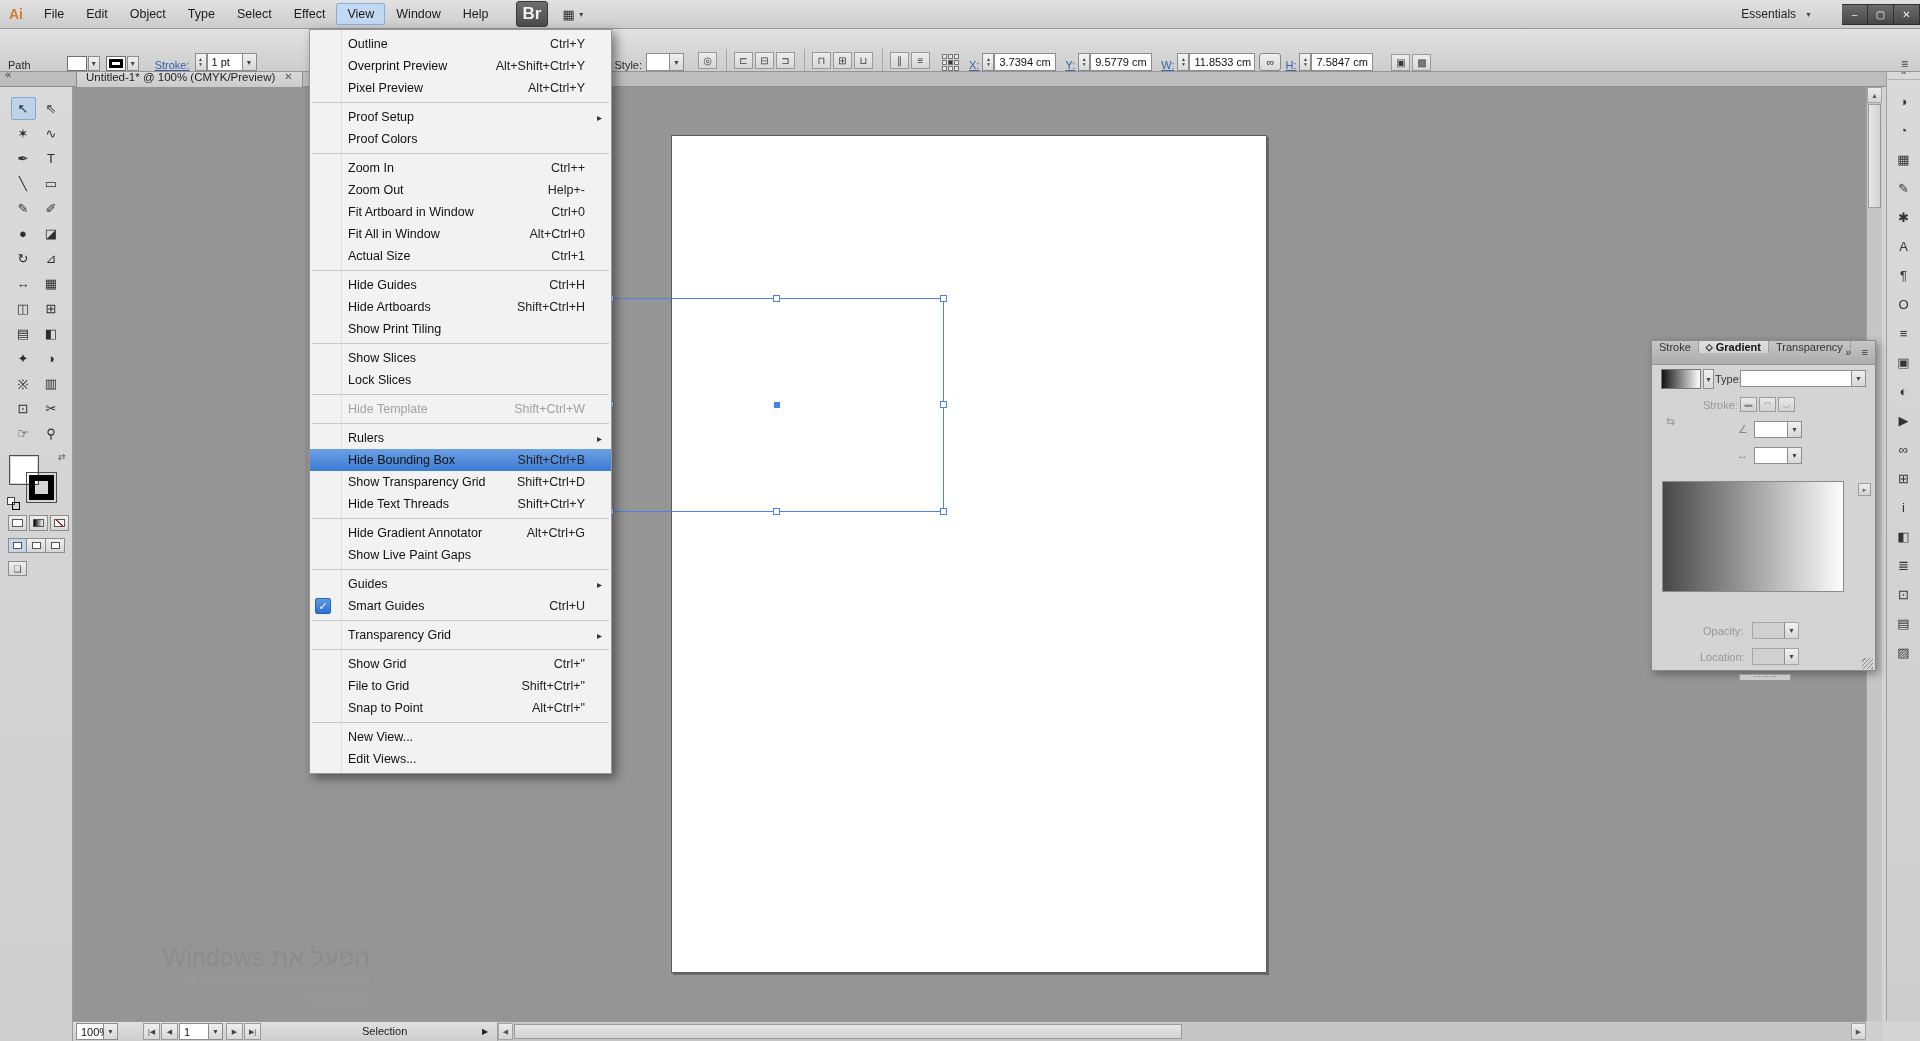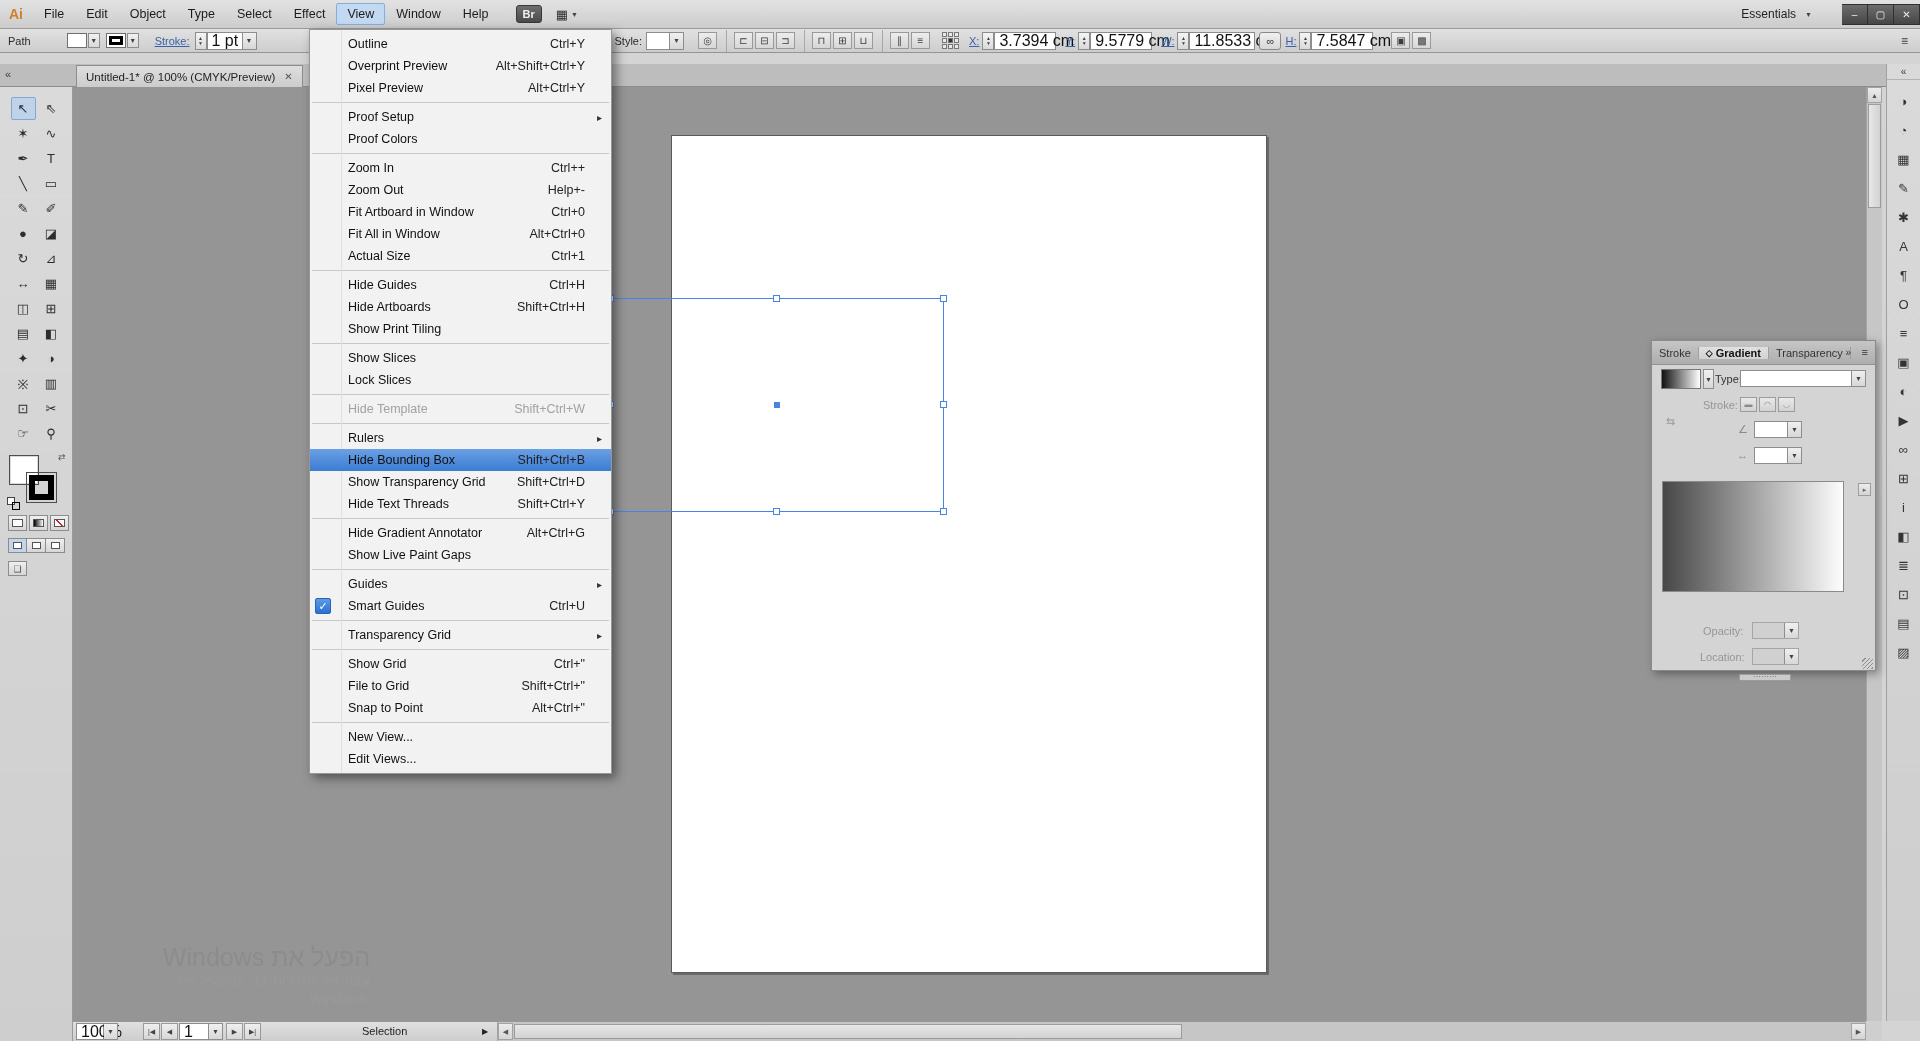--- a/index.html
+++ b/index.html
@@ -7,45 +7,45 @@
 #app{position:relative;width:1920px;height:1041px;background:#d4d4d4;overflow:hidden;
      font-family:Liberation Sans, sans-serif;font-size:12px;color:#1e1e1e}
 
 
 .menubar{position:absolute;left:0;top:0;width:1920px;height:29px;display:flex;align-items:center;
          background:linear-gradient(#e2e2e2,#cccccc);border-bottom:1px solid #9b9b9b;z-index:20}
 .ailogo{color:#d0802c;font-weight:bold;font-size:14px;margin:0 10px 0 9px}
 #menubar-items{display:flex;align-items:flex-start}
 .mitem{padding:3px 10px;font-size:12.5px;color:#1b1b1b;border:1px solid transparent;border-radius:2px}
 .mactive{background:#c3d9f1;border-color:#84aede}
-.brbtn{margin-left:16px;background:linear-gradient(#6e6e6e,#4b4b4b);color:#f0f0f0;font-size:11px;font-weight:bold;
+.brbtn{margin-left:16px;background:linear-gradient(#6e6e6e,#4b4b4b);color:#f0f0f0;font-size:17px;font-weight:bold;
        padding:2px 6px;border-radius:3px;border:1px solid #383838}
 .arrdocs{margin-left:14px;color:#2e2e2e;font-size:13px;display:flex;align-items:center}
 .ddmini{font-size:7px;color:#444;margin-left:3px}
 .spacer{flex:1}
 .workspace{display:flex;align-items:center;gap:6px;font-size:12px;color:#222;margin-right:30px}
 .winbtns{display:flex;height:21px;margin-right:0}
 .winbtn{width:26px;height:21px;background:linear-gradient(#6c6c6c,#464646);border:1px solid #303030;border-left:none;
         color:#efefef;font-size:10px;display:flex;align-items:center;justify-content:center}
 
 
-.controlbar{position:absolute;top:29px;left:0;width:1920px;height:24px;display:flex;align-items:center;
+.controlbar{position:absolute;top:29px;left:0;width:1920px;height:43px;display:flex;align-items:flex-end;
             background:linear-gradient(#e1e1e1,#cdcdcd);border-bottom:1px solid #959595;
             padding:0 8px;font-size:11px;color:#2b2b2b;z-index:10}
 .swcombo{display:flex;align-items:center}
 .swatch{width:20px;height:15px;border:1px solid #6f6f6f;background:#fff;position:relative}
 .strokesw::after{content:"";position:absolute;inset:2px;border:3px solid #000}
 .swdd{width:12px;height:15px;line-height:13px;text-align:center;font-size:7px;color:#444;
       border:1px solid #8d8d8d;background:linear-gradient(#f1f1f1,#d9d9d9);margin-left:1px}
 .cb-link{color:#3a62a8;text-decoration:underline;cursor:pointer}
 .stepper{width:12px;height:18px;border:1px solid #8d8d8d;background:linear-gradient(#f4f4f4,#dadada);
          display:flex;flex-direction:column;align-items:center;justify-content:center;
          font-size:5px;line-height:5px;color:#444}
 .field{height:18px;border:1px solid #8d8d8d;background:#fff;display:flex;align-items:center;
-       padding:0 4px;font-size:16px;color:#111;white-space:nowrap}
+       padding:0 4px;font-size:11px;color:#111;white-space:nowrap}
 .dd{width:14px;height:18px;border:1px solid #8d8d8d;border-left:none;background:linear-gradient(#f0f0f0,#d7d7d7);
     font-size:7px;color:#444;display:flex;align-items:center;justify-content:center}
 #cb-icons{display:flex;align-items:center}
 .cbicon{width:19px;height:17px;border:1px solid #9a9a9a;background:linear-gradient(#ededed,#d6d6d6);
         display:flex;align-items:center;justify-content:center;font-size:10px;color:#3c3c3c;margin-right:2px}
 .cbdiv{width:1px;height:22px;background:#a8a8a8;margin:0 7px}
 .refgrid{width:17px;height:17px;display:grid;grid-template-columns:repeat(3,1fr);gap:1px;margin:0 10px}
 .refdot{border:1px solid #777;background:#e9e9e9}
 .refdotactive{background:#333}
 .linkbtn{width:22px;height:18px;border:1px solid #888;border-radius:3px;background:linear-gradient(#f0f0f0,#d8d8d8);
@@ -118,21 +118,21 @@
 .check{position:absolute;left:5px;top:3px;width:16px;height:16px;border-radius:2px;
        background:linear-gradient(#5b9be6,#2f6fd0);border:1px solid #2a62b8;color:#fff;font-size:11px;
        display:flex;align-items:center;justify-content:center}
 .subarr{position:absolute;right:9px;font-size:10px;color:#333}
 .msep{height:1px;background:#c7c7c7;margin:3px 2px 3px 2px}
 
 
 .gpanel{position:absolute;left:1651px;top:340px;width:225px;height:331px;background:#d4d4d4;
         border:1px solid #8a8a8a;box-shadow:3px 3px 8px rgba(0,0,0,.35);z-index:40;font-size:11px}
 .ptabs{height:24px;background:linear-gradient(#c6c6c6,#adadad);border-bottom:1px solid #939393;
-       display:flex;align-items:center;position:relative}
+       display:flex;align-items:flex-start;position:relative}
 .ptab{display:flex;align-items:center;gap:3px;padding:0 7px;font-size:11px;color:#333;border-right:1px solid #9e9e9e}
 .ptabactive{background:linear-gradient(#e0e0e0,#d2d2d2);color:#111;font-weight:bold}
 .ptabicon{font-size:9px}
 .pcollapse{position:absolute;right:24px;top:6px;font-size:10px;color:#333}
 .pmenu{position:absolute;right:7px;top:5px;font-size:11px;color:#333}
 .pbody{position:relative;height:306px}
 .gswatch{position:absolute;left:9px;top:4px;width:40px;height:20px;border:1px solid #777;
          background:linear-gradient(90deg,#111,#fff)}
 .gswdd{position:absolute;left:51px;top:4px;width:11px;height:20px;border:1px solid #8d8d8d;
        background:linear-gradient(#f0f0f0,#d7d7d7);font-size:7px;color:#444;display:flex;align-items:center;justify-content:center}

